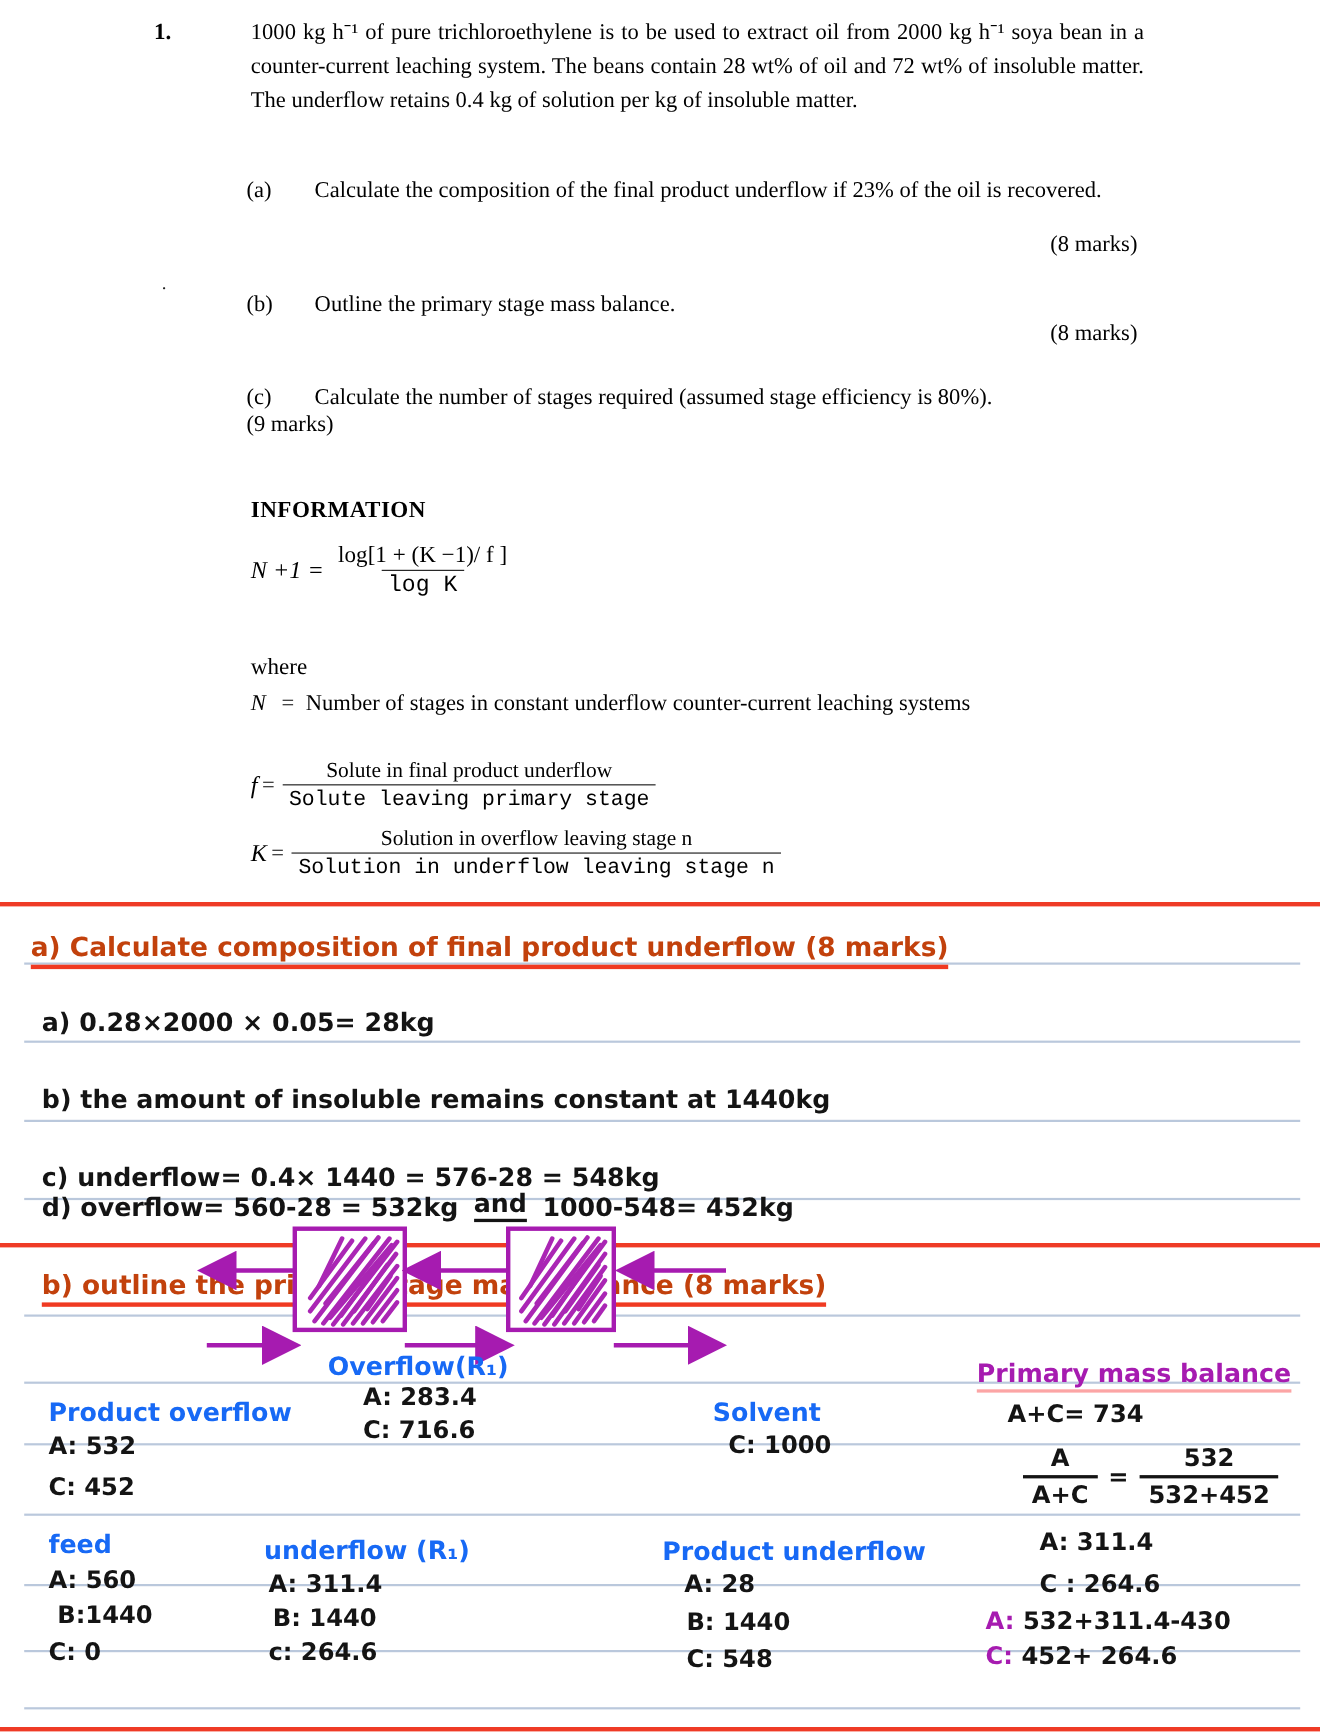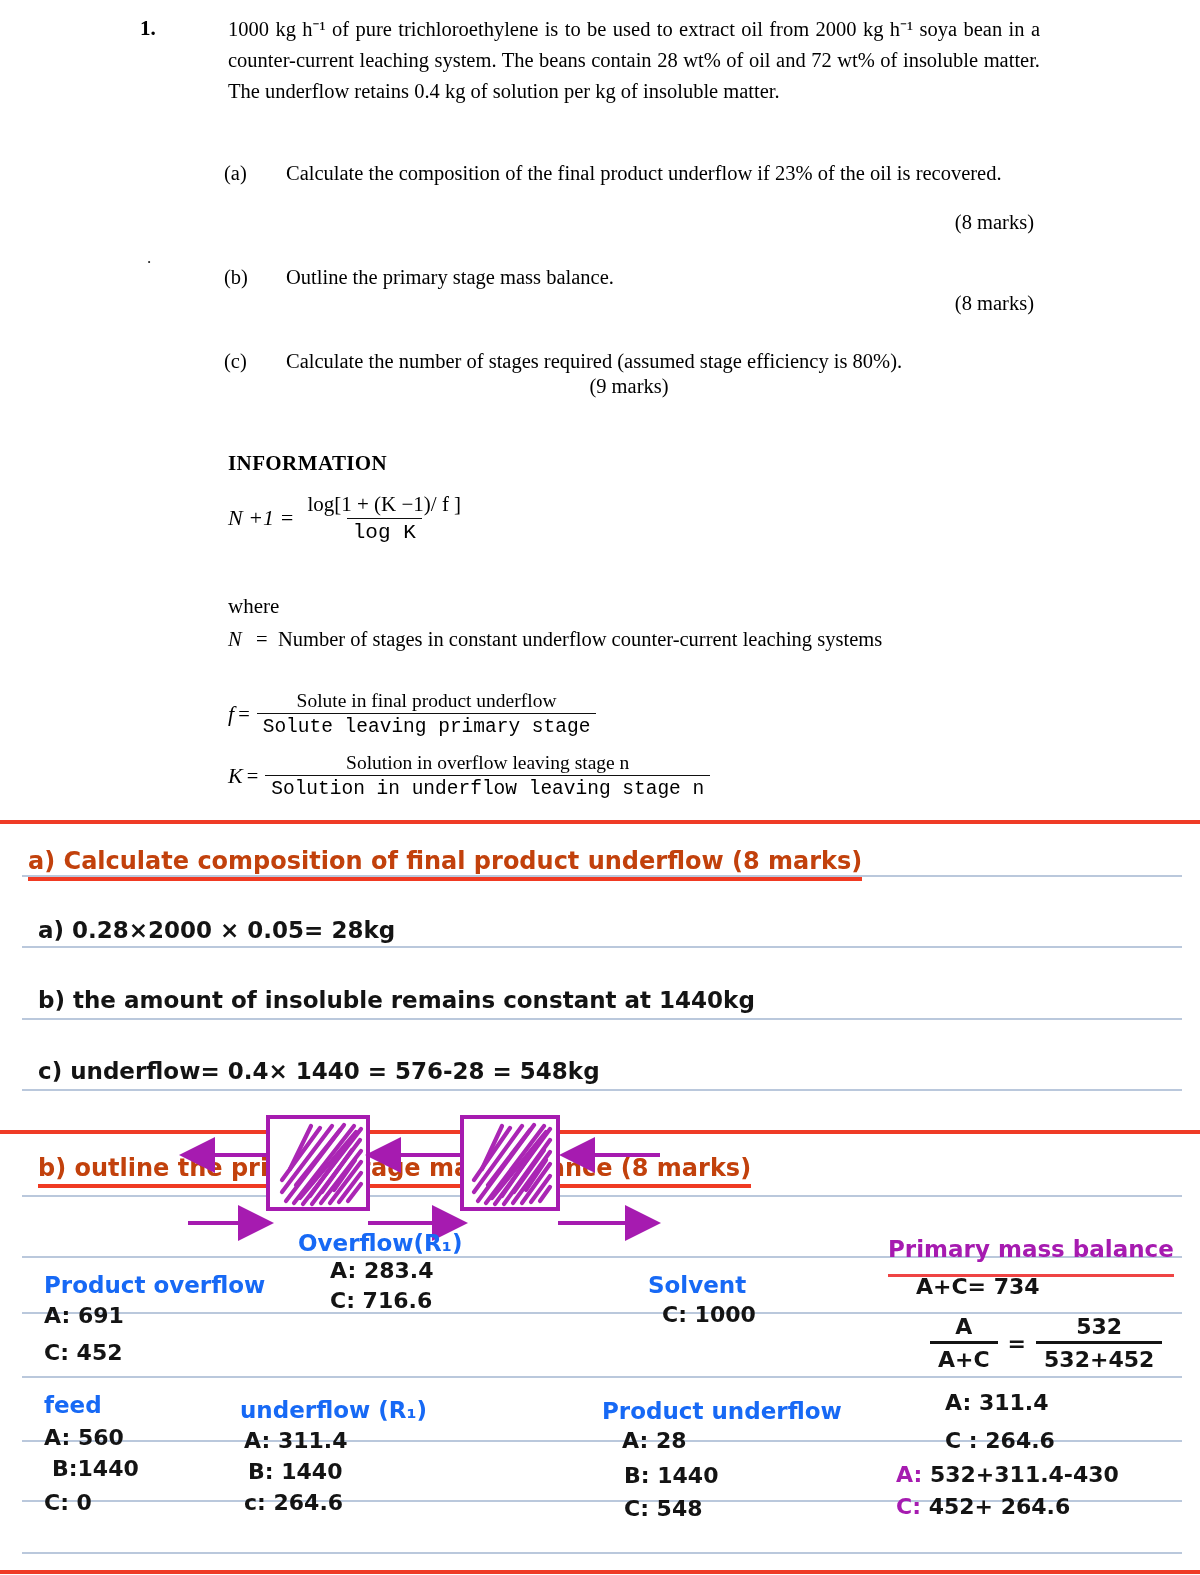--- a/index.html
+++ b/index.html
@@ -19,21 +19,21 @@
 
   .sub{position:absolute;width:800px;font-size:20.5px;line-height:1.5;}
   .sub .lab{position:absolute;left:0;top:0;width:54px;}
   .sub .txt{display:block;margin-left:62px;text-align:justify;}
 
   #sub-a{left:224px;top:158px;width:810px;}
   #marks-a{left:224px;top:207px;width:810px;text-align:right;}
   #sub-b{left:224px;top:262px;width:810px;}
   #marks-b{left:224px;top:288px;width:810px;text-align:right;}
   #sub-c{left:224px;top:346px;width:810px;}
-  #marks-c{left:224px;top:371px;width:810px;text-align:center;}
+  #marks-c{left:224px;top:371px;width:810px;text-align:left;}
 
   .stray-dot{position:absolute;left:147px;top:248px;font-size:17px;color:#222;}
 
   #info-head{position:absolute;left:228px;top:451px;font-weight:bold;font-size:21px;letter-spacing:.4px;}
 
   
   #formula{position:absolute;left:228px;top:492px;font-size:21px;
            display:flex;align-items:center;font-style:normal;}
   #formula .lhs{font-style:italic;font-size:22px;margin-right:7px;}
   .frac{display:inline-flex;flex-direction:column;align-items:center;}
@@ -63,21 +63,21 @@
 
   .hw{position:absolute;font-family:"DejaVu Sans", sans-serif;
       font-weight:bold;white-space:nowrap;}
 
   .hw-red{color:#c2410c;}
   .hw-black{color:#141414;}
   .hw-blue{color:#1769f5;}
   .hw-purple{color:#a61bb0;}
 
   .u-red{border-bottom:4px solid #f03a22;padding-bottom:2px;}
-  .u-purple{border-bottom:3px solid #ef4444;padding-bottom:12px;}
+  .u-purple{border-bottom:3px solid #fca5a5;padding-bottom:1px;}
   .u-black{border-bottom:3px solid #141414;}
 
   
   #diagram{position:absolute;left:0;top:0;width:1200px;height:755px;pointer-events:none;}
 
   
   .hfrac{position:absolute;display:flex;align-items:center;
          font-family:"DejaVu Sans", sans-serif;font-weight:bold;color:#141414;}
   .hfrac .col{display:flex;flex-direction:column;align-items:center;}
   .hfrac .col .n{padding:0 8px 2px 8px;}
@@ -166,20 +166,25 @@
   <div class="rule" style="top:620px;"></div>
   <div class="rule" style="top:680px;"></div>
   <div class="rule" style="top:732px;"></div>
 
   <div class="hw hw-red u-red" style="left:28px;top:27px;font-size:24px;">a) Calculate composition of final product underflow (8 marks)</div>
 
   <div class="hw hw-black" style="left:38px;top:97px;font-size:23px;">a)  0.28×2000 × 0.05= 28kg</div>
   <div class="hw hw-black" style="left:38px;top:167px;font-size:23px;">b)  the amount of insoluble remains constant at 1440kg</div>
   <div class="hw hw-black" style="left:38px;top:238px;font-size:23px;">c)  underflow=  0.4× 1440 = 576-28 = 548kg</div>
 
+  <div class="hw hw-black" style="left:38px;top:262px;font-size:23px;display:flex;align-items:flex-end;gap:14px;">
+    <span>d)  overflow= 560-28 = 532kg</span>
+    <span class="u-black">and</span>
+    <span>1000-548= 452kg</span>
+  </div>
 
   <div class="hw hw-red u-red" style="left:38px;top:334px;font-size:24px;">b) outline the primary stage mass balance (8 marks)</div>
 
   <svg id="diagram" viewBox="0 0 1200 755">
     <defs>
       <marker id="ahead" markerWidth="9" markerHeight="9" refX="7.5" refY="4.5" orient="auto">
         <path d="M0,0 L9,4.5 L0,9 Z" fill="#a61bb0"></path>
       </marker>
     </defs>
 
@@ -238,21 +243,21 @@
       <line x1="368" y1="403" x2="462" y2="403"></line>
       <line x1="558" y1="403" x2="655" y2="403"></line>
     </g>
   </svg>
 
   <div class="hw hw-blue" style="left: 298px; top: 410px; font-size: 23px;">Overflow(R₁)</div>
   <div class="hw hw-black" style="left: 330px; top: 438px; font-size: 22px;">A: 283.4</div>
   <div class="hw hw-black" style="left: 330px; top: 468px; font-size: 22px;">C: 716.6</div>
 
   <div class="hw hw-blue" style="left: 44px; top: 452px; font-size: 23px;">Product overflow</div>
-  <div class="hw hw-black" style="left: 44px; top: 483px; font-size: 22px;">A: 691</div>
+  <div class="hw hw-black" style="left: 44px; top: 483px; font-size: 22px;">A: 532</div>
   <div class="hw hw-black" style="left: 44px; top: 520px; font-size: 22px;">C: 452</div>
 
   <div class="hw hw-blue" style="left: 648px; top: 452px; font-size: 23px;">Solvent</div>
   <div class="hw hw-black" style="left: 662px; top: 482px; font-size: 22px;">C: 1000</div>
 
   <div class="hw hw-blue" style="left: 44px; top: 572px; font-size: 23px;">feed</div>
   <div class="hw hw-black" style="left: 44px; top: 605px; font-size: 22px;">A: 560</div>
   <div class="hw hw-black" style="left: 52px; top: 636px; font-size: 22px;">B:1440</div>
   <div class="hw hw-black" style="left: 44px; top: 670px; font-size: 22px;">C: 0</div>
 

